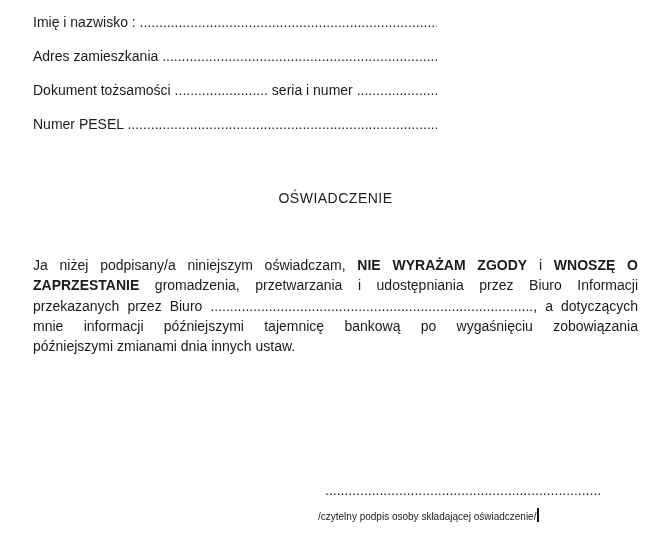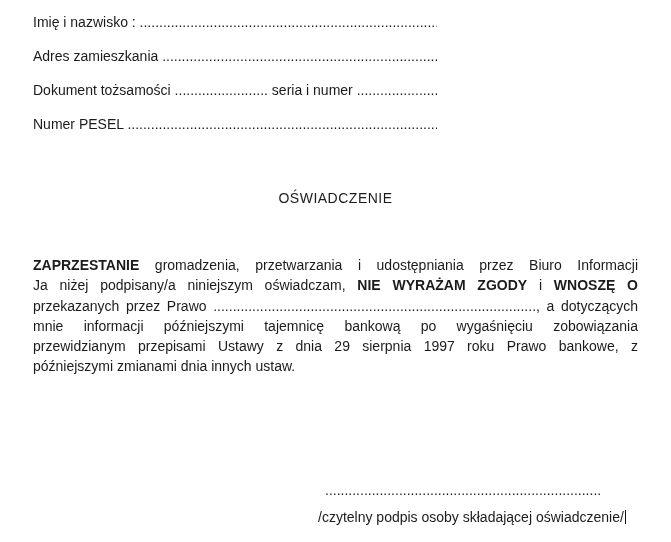--- a/index.html
+++ b/index.html
@@ -72,21 +72,21 @@
     width: 276px;
     height: 20px;
     line-height: 20px;
     white-space: nowrap;
     overflow: hidden;
   }
   .sig-caption {
     position: absolute;
     top: 508px;
     left: 318px;
-    font-size: 14px;
+    font-size: 10px;
     line-height: 18px;
     white-space: nowrap;
   }
   .caret {
     display: inline-block;
     width: 1.5px;
     height: 14px;
     background: #111111;
     vertical-align: -2px;
     margin-left: 1px;
@@ -100,25 +100,24 @@
   <div class="fields">
     <div class="field-row">Imię i nazwisko : ..........................................................................................</div>
     <div class="field-row">Adres zamieszkania ..........................................................................................</div>
     <div class="field-row">Dokument tożsamości ........................ seria i numer ..............................</div>
     <div class="field-row">Numer PESEL ..........................................................................................</div>
   </div>
 
   <h1 class="heading">OŚWIADCZENIE</h1>
 
   <div class="paragraph">
+      <div class="para-line"><span>Ja niżej podpisany/a niniejszym oświadczam, </span><span class="bold">NIE WYRAŻAM ZGODY</span><span> i </span><span class="bold">WNOSZĘ O</span></div>
       <div class="para-line"><span class="bold">ZAPRZESTANIE</span><span> gromadzenia, przetwarzania i udostępniania przez Biuro Informacji</span></div>
-      <div class="para-line"><span>Ja niżej podpisany/a niniejszym oświadczam, </span><span class="bold">NIE WYRAŻAM ZGODY</span><span> i </span><span class="bold">WNOSZĘ O</span></div>
-      <div class="para-line"><span>przekazanych przez Prawo ..................................................................................., a dotyczących</span></div>
+      <div class="para-line"><span>przekazanych przez Biuro ..................................................................................., a dotyczących</span></div>
       <div class="para-line"><span>mnie informacji późniejszymi tajemnicę bankową po wygaśnięciu zobowiązania</span></div>
-      <div class="para-line"><span>przewidzianym przepisami Ustawy z dnia 29 sierpnia 1997 roku Prawo bankowe, z</span></div>
       <div class="para-line last"><span>późniejszymi zmianami dnia innych ustaw.</span></div>
     </div>
 
   <div class="sig-line">...........................................................................</div>
 
   <div class="sig-caption">
     <span>/czytelny podpis osoby składającej oświadczenie/</span><span class="caret"></span>
   </div>
 
 </div>

